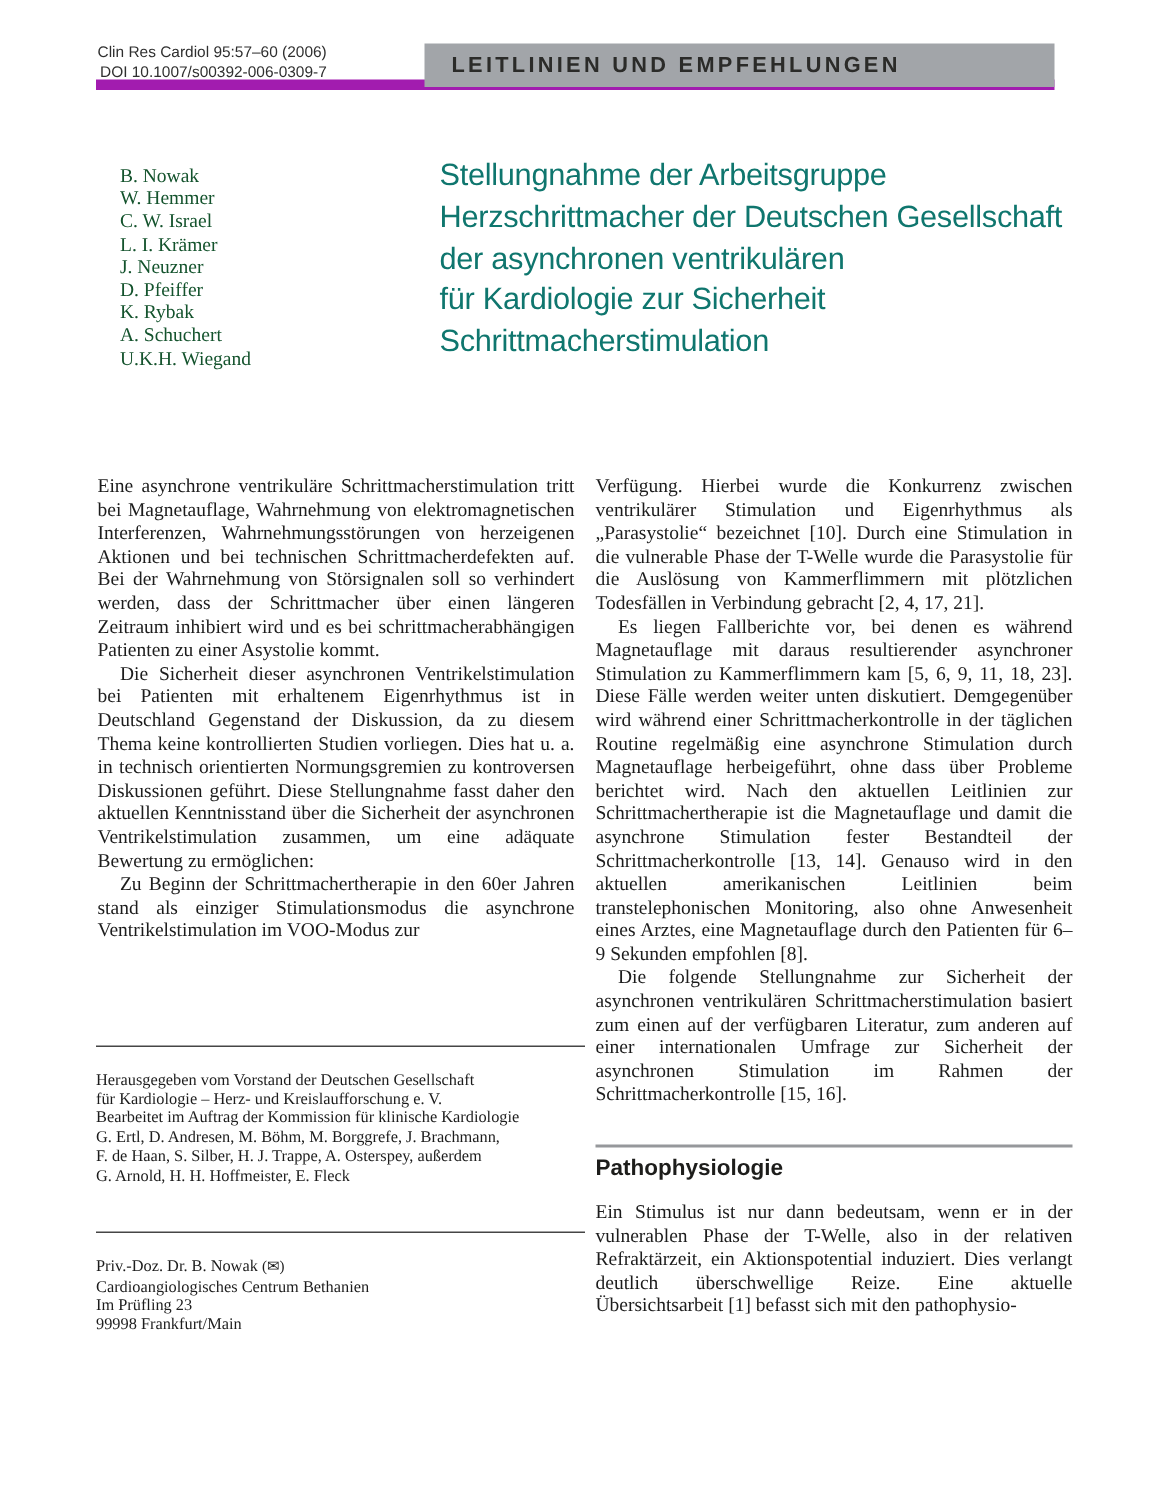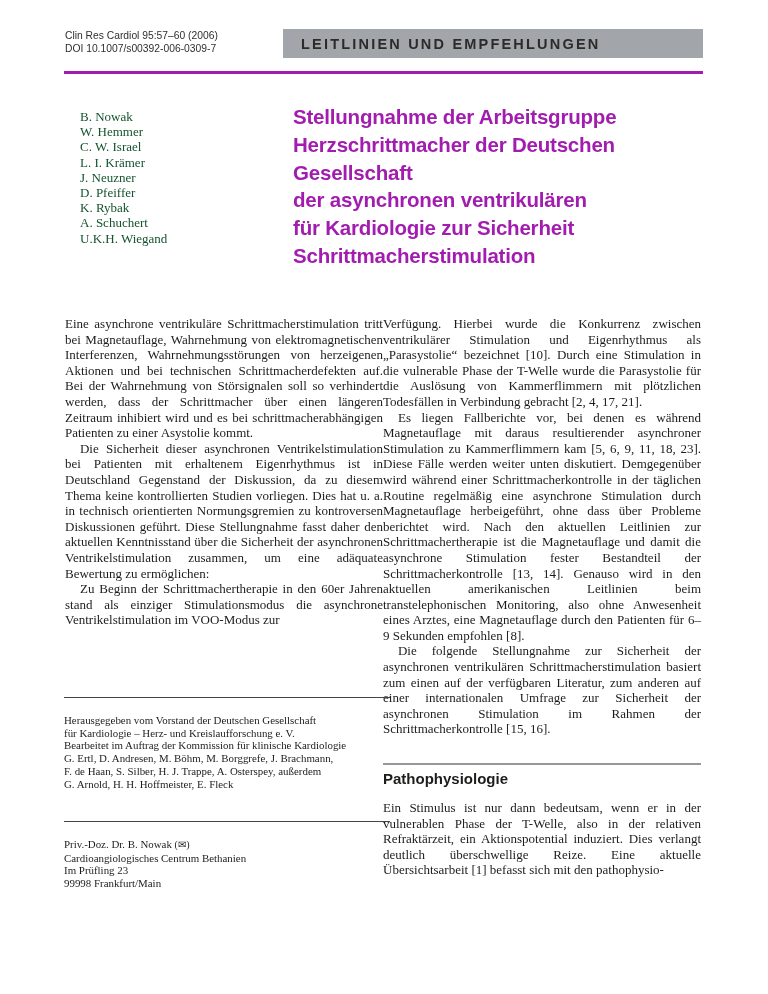--- a/index.html
+++ b/index.html
@@ -13,22 +13,23 @@
     color: #1c1c1c;
     overflow: hidden;
   }
 
   
   .header {
     position: absolute;
     left: 64px;
     top: 29px;
     width: 639px;
-    height: 45px;
-    border-bottom: 3px solid #a21caf;
+    height: 31px;
+    border-bottom: 7px solid #a21caf;
+    text-align: right;
   }
   .journal-ref {
     position: absolute;
     left: 1px;
     top: 0;
     font-family: "Liberation Sans", sans-serif;
     font-size: 10.3px;
     line-height: 13px;
     color: #2f2f2f;
   }
@@ -61,34 +62,35 @@
     line-height: 15.2px;
     color: #14532d;
     margin-left: 26px;
   }
   .title {
     position: absolute;
     left: 293px;
     top: 103px;
     width: 440px;
     font-family: "Liberation Sans", sans-serif;
-    font-weight: bold;
+    font-weight: normal;
     font-size: 20.5px;
     line-height: 27.8px;
     letter-spacing: -0.2px;
-    color: #a21caf;
+    color: #0f766e;
   }
 
   
   .columns {
     position: absolute;
     left: 65px;
     top: 316px;
     width: 650px;
     display: flex;
+    gap: 14px;
   }
   .col { width: 318px; }
   .col p {
     font-size: 13px;
     line-height: 15.6px;
     text-align: justify;
     color: #1c1c1c;
   }
   .col p + p { text-indent: 1.15em; }
 

